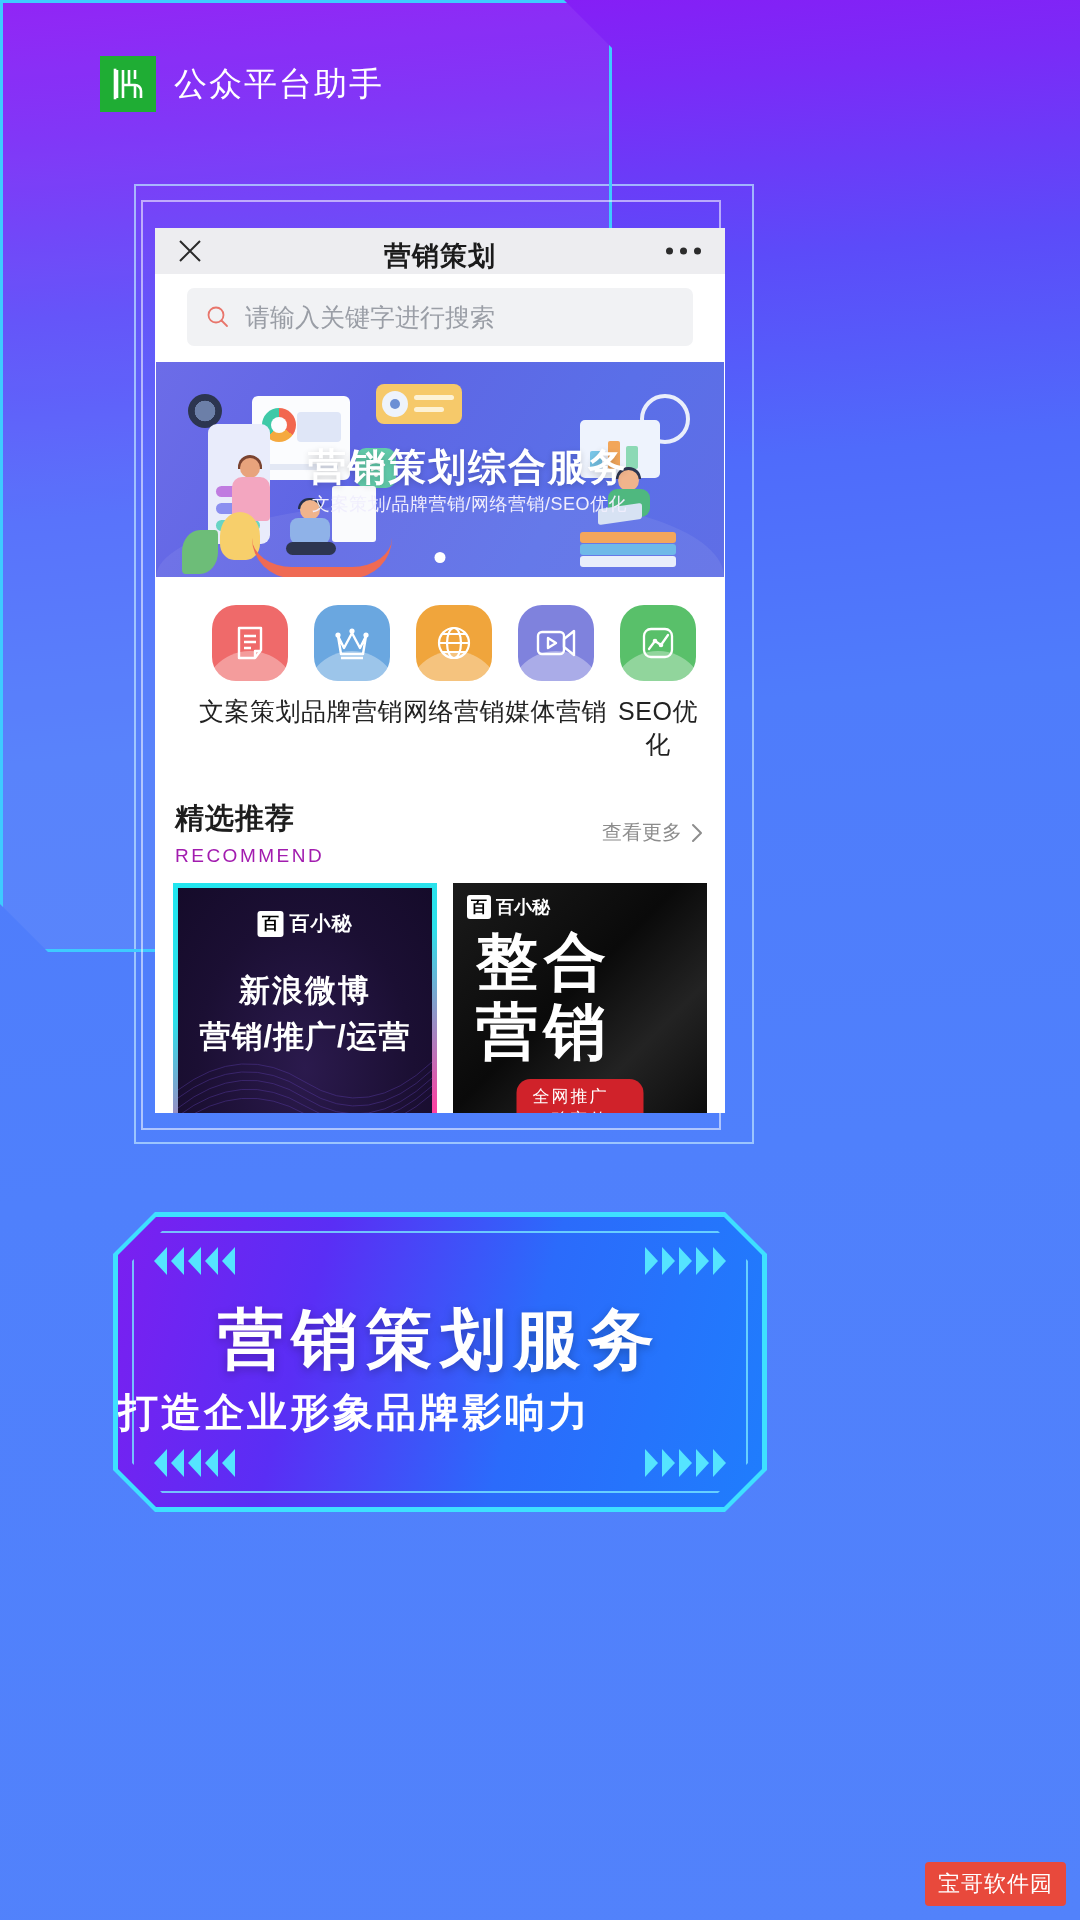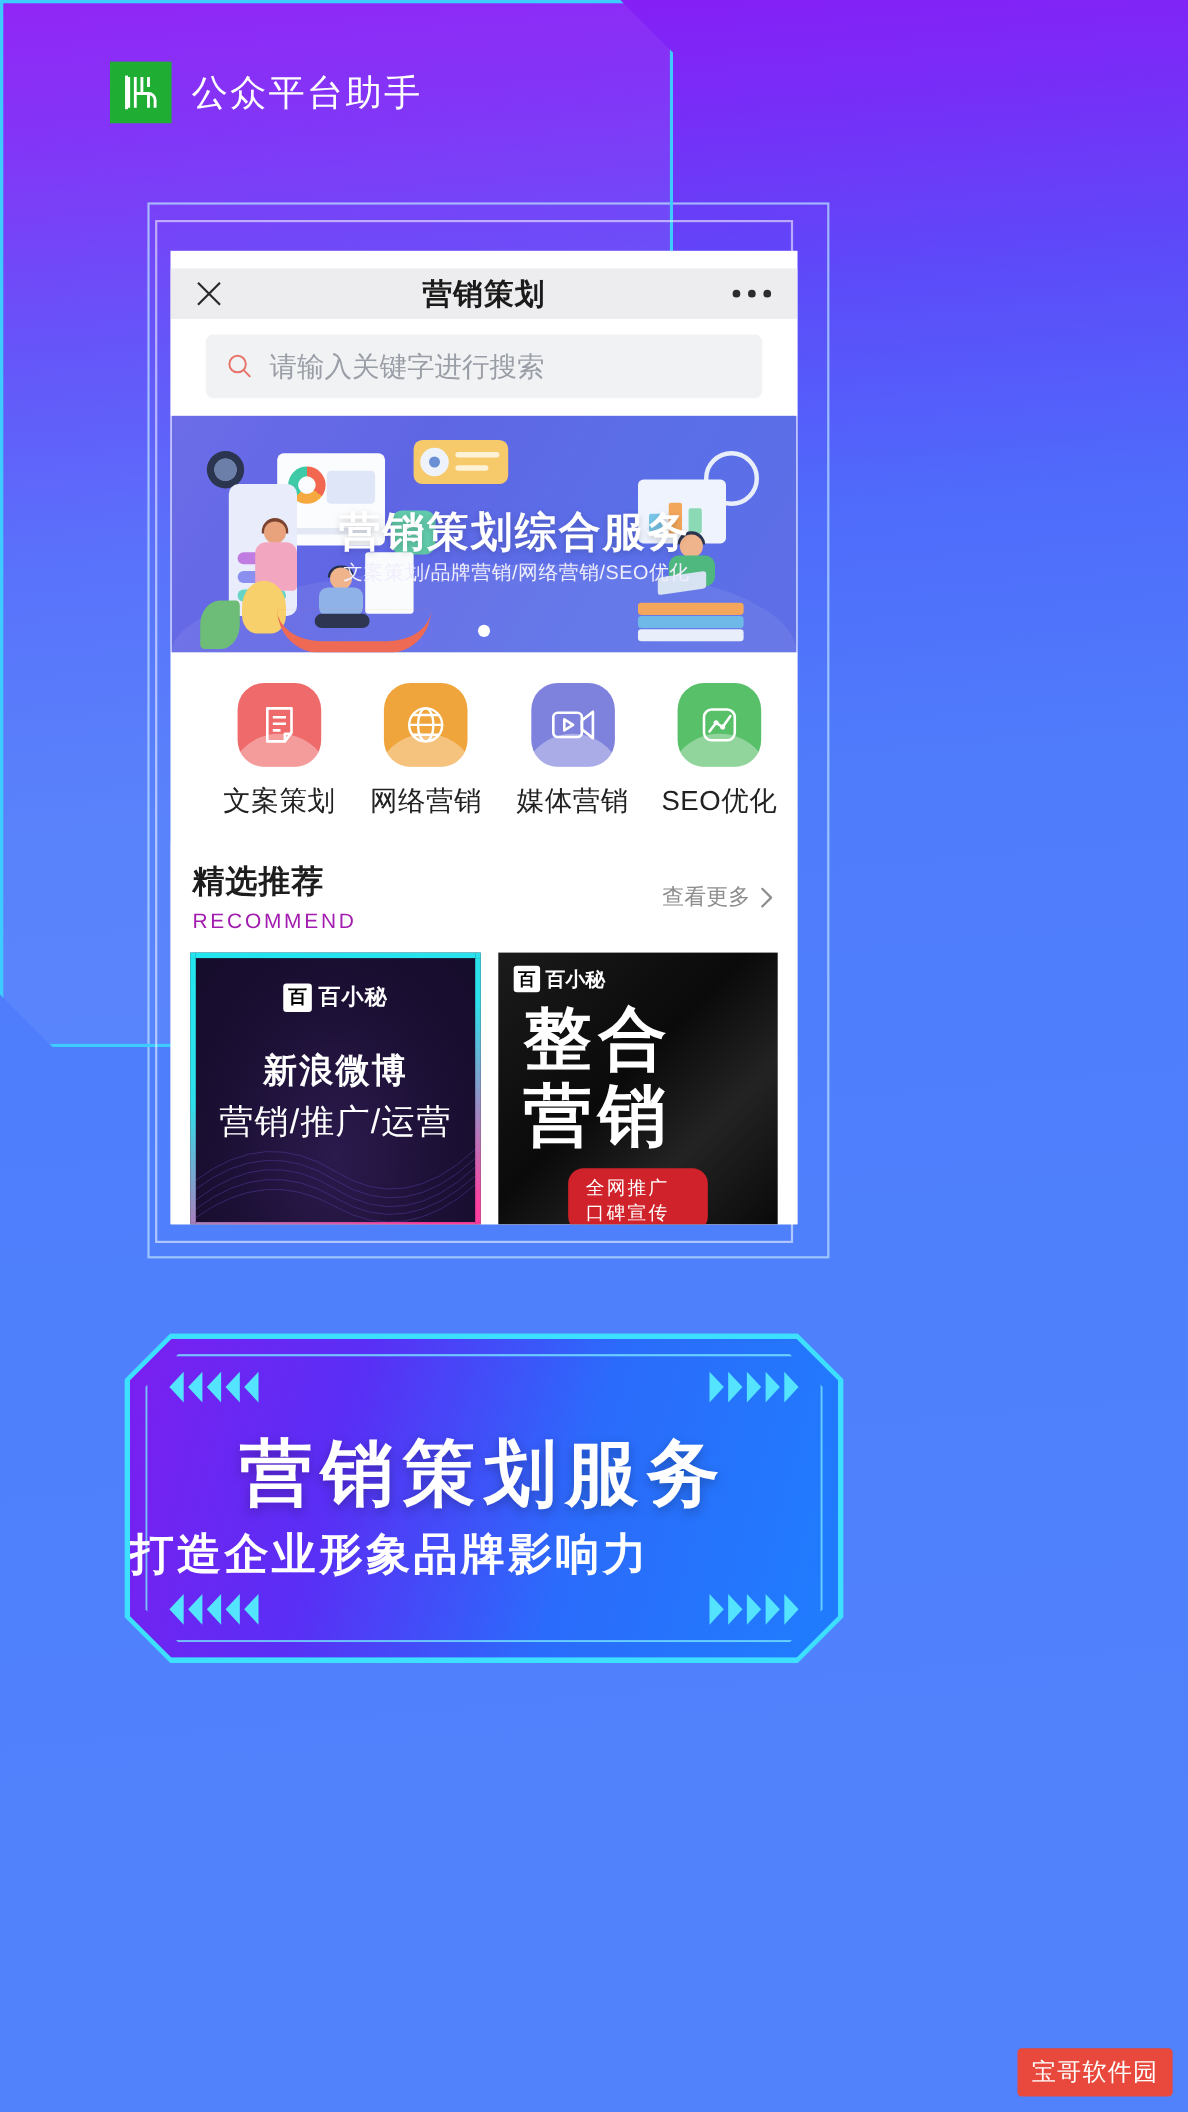--- a/index.html
+++ b/index.html
@@ -21,21 +21,21 @@
   .frame-b{ left:120px; top:160px; width:612px; height:952px;
             border:3px solid #3ecbff;
             clip-path:polygon(0 0, calc(100% - 48px) 0, 100% 48px, 100% 100%, 48px 100%, 0 calc(100% - 48px));
             background:rgba(255,255,255,.06); }
   .frame-c{ position:absolute; left:141px; top:200px; width:580px; height:930px;
             border:2px solid rgba(255,255,255,.55); }
 
   
   .phone{ position:absolute; left:155px; top:228px; width:570px; height:885px;
           background:#fff; overflow:hidden; }
-  .mp-bar{ height:46px; background:#ededf0; display:flex; align-items:center; position:relative;margin-top:16px; }
+  .mp-bar{ height:46px; background:#ededf0; display:flex; align-items:flex-end; position:relative; }
   .mp-close{ position:absolute; left:18px; top:50%; transform:translateY(-50%);
              width:34px; height:34px; display:flex; align-items:center; justify-content:center; }
   .mp-title{ width:100%; text-align:center; font-size:27px; color:#1b1b1b; font-weight:600; letter-spacing:1px; }
   .mp-dots{ position:absolute; right:24px; top:50%; transform:translateY(-50%);
             display:flex; gap:7px; }
   .mp-dots i{ width:7px; height:7px; background:#2c2c2c; border-radius:50%; display:block; }
 
   
   .search-wrap{ padding:14px 32px 16px; background:#fff; }
   .search-box{ height:58px; background:#f1f2f4; border-radius:7px; display:flex; align-items:center;
@@ -127,21 +127,21 @@
   .card-a{ background:radial-gradient(ellipse at 50% 75%,#2b1a4d 0%,#1b0f33 60%,#150b2a 100%);
            border:5px solid; border-image:linear-gradient(160deg,#22e6ef,#2de0ea 40%,#ff3fa0 95%) 1; }
   .card-b{ background:linear-gradient(135deg,#1b1b1b 0%,#0a0a0a 45%,#232323 70%,#090909 100%); }
   .wave-lines{ position:absolute; left:0; bottom:0; width:100%; height:130px; opacity:.6;}
   .badge-logo{ position:absolute; left:50%; transform:translateX(-50%); top:22px;
                display:flex; align-items:center; gap:6px;}
   .badge-logo .bx{ width:26px; height:26px; background:#fff; color:#000; font-size:17px; font-weight:700;
                display:flex; align-items:center; justify-content:center; border-radius:3px;}
   .badge-logo .bt{ color:#fff; font-size:20px; font-weight:700; letter-spacing:1px;}
   .card-a .l1{ position:absolute; top:82px; width:100%; text-align:center; color:#fff; font-size:31px; font-weight:600; letter-spacing:2px;}
-  .card-a .l2{ position:absolute; top:128px; width:100%; text-align:center; color:#fff; font-size:31px; font-weight:400; letter-spacing:1px;}
+  .card-a .l2{ position:absolute; top:128px; width:100%; text-align:center; color:#fff; font-size:31px; font-weight:700; letter-spacing:1px;}
   .card-b .logo2{ position:absolute; left:14px; top:12px; display:flex; align-items:center; gap:5px;}
   .card-b .logo2 .bx{ width:24px; height:24px; background:#fff; color:#000; font-size:16px; font-weight:700;
                display:flex; align-items:center; justify-content:center; border-radius:3px;}
   .card-b .logo2 .bt{ color:#fff; font-size:18px; font-weight:700;}
   .card-b .big1,.card-b .big2{ position:absolute; width:100%; text-align:left; color:#fff;
                font-size:62px; font-weight:900; letter-spacing:6px; line-height:1;margin-left:23px;}
   .card-b .big1{ top:48px;} .card-b .big2{ top:118px;}
   .card-b .rbadge{ position:absolute; left:50%; transform:translateX(-50%); top:196px;
                background:#d0222a; color:#fff; font-size:17px; padding:6px 16px; border-radius:14px; letter-spacing:2px;}
 
@@ -292,20 +292,35 @@
             <g fill="none" stroke="#fff" stroke-width="2.4" stroke-linejoin="round">
           <path d="M8 4 H30 V26 L24 34 H8 Z"></path>
               <path d="M13 12 H25 M13 18 H25 M13 24 H20"></path>
               <path d="M24 34 V27 H30"></path>
             </g>
           </svg>
       </div>
       <div class="cat-lb">文案策划</div>
     </div>
 
+    <div class="cat">
+      <div class="cat-ic" style="background:#6aa7e0">
+        <div class="hill"></div>
+        <svg width="40" height="38" viewBox="0 0 40 38">
+            <g fill="none" stroke="#fff" stroke-width="2.4" stroke-linejoin="round">
+          <path d="M6 12 L12 24 L20 9 L28 24 L34 12 L31 30 H9 Z"></path>
+              <path d="M9 34 H31"></path>
+            </g>
+          <circle cx="6" cy="11" r="2.6" fill="#fff"></circle>
+            <circle cx="34" cy="11" r="2.6" fill="#fff"></circle>
+            <circle cx="20" cy="7" r="2.6" fill="#fff"></circle>
+          </svg>
+      </div>
+      <div class="cat-lb">品牌营销</div>
+    </div>
 
     <div class="cat">
       <div class="cat-ic" style="background:#f0a53c">
         <div class="hill"></div>
         <svg width="40" height="40" viewBox="0 0 40 40">
             <g fill="none" stroke="#fff" stroke-width="2.2">
           <circle cx="20" cy="20" r="15"></circle>
               <ellipse cx="20" cy="20" rx="7" ry="15"></ellipse>
           <path d="M5 20 H35"></path>
               <path d="M8 11 H32"></path>

